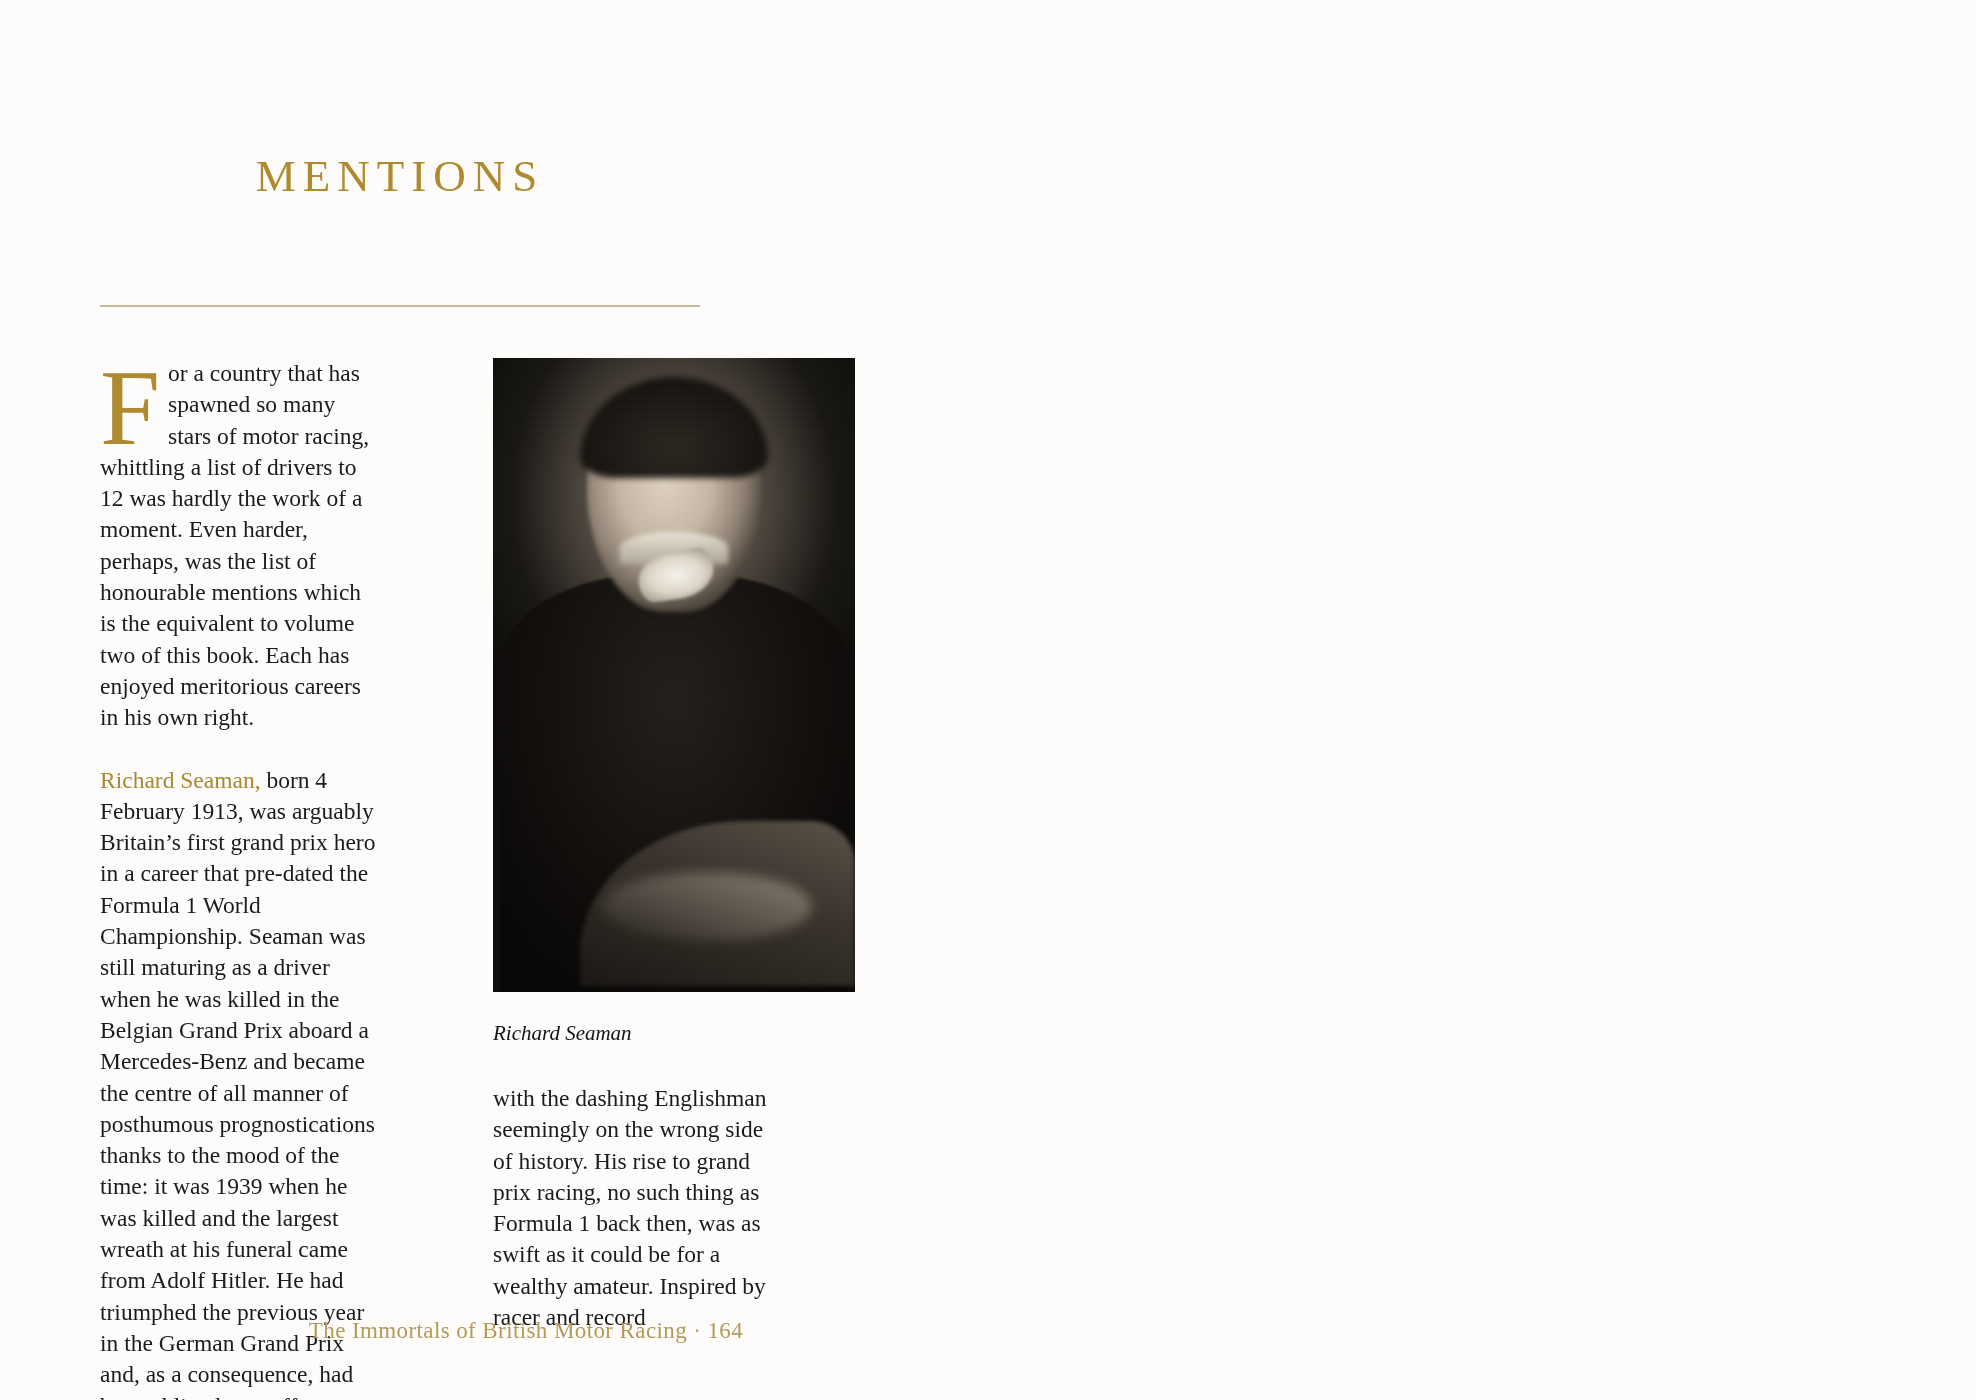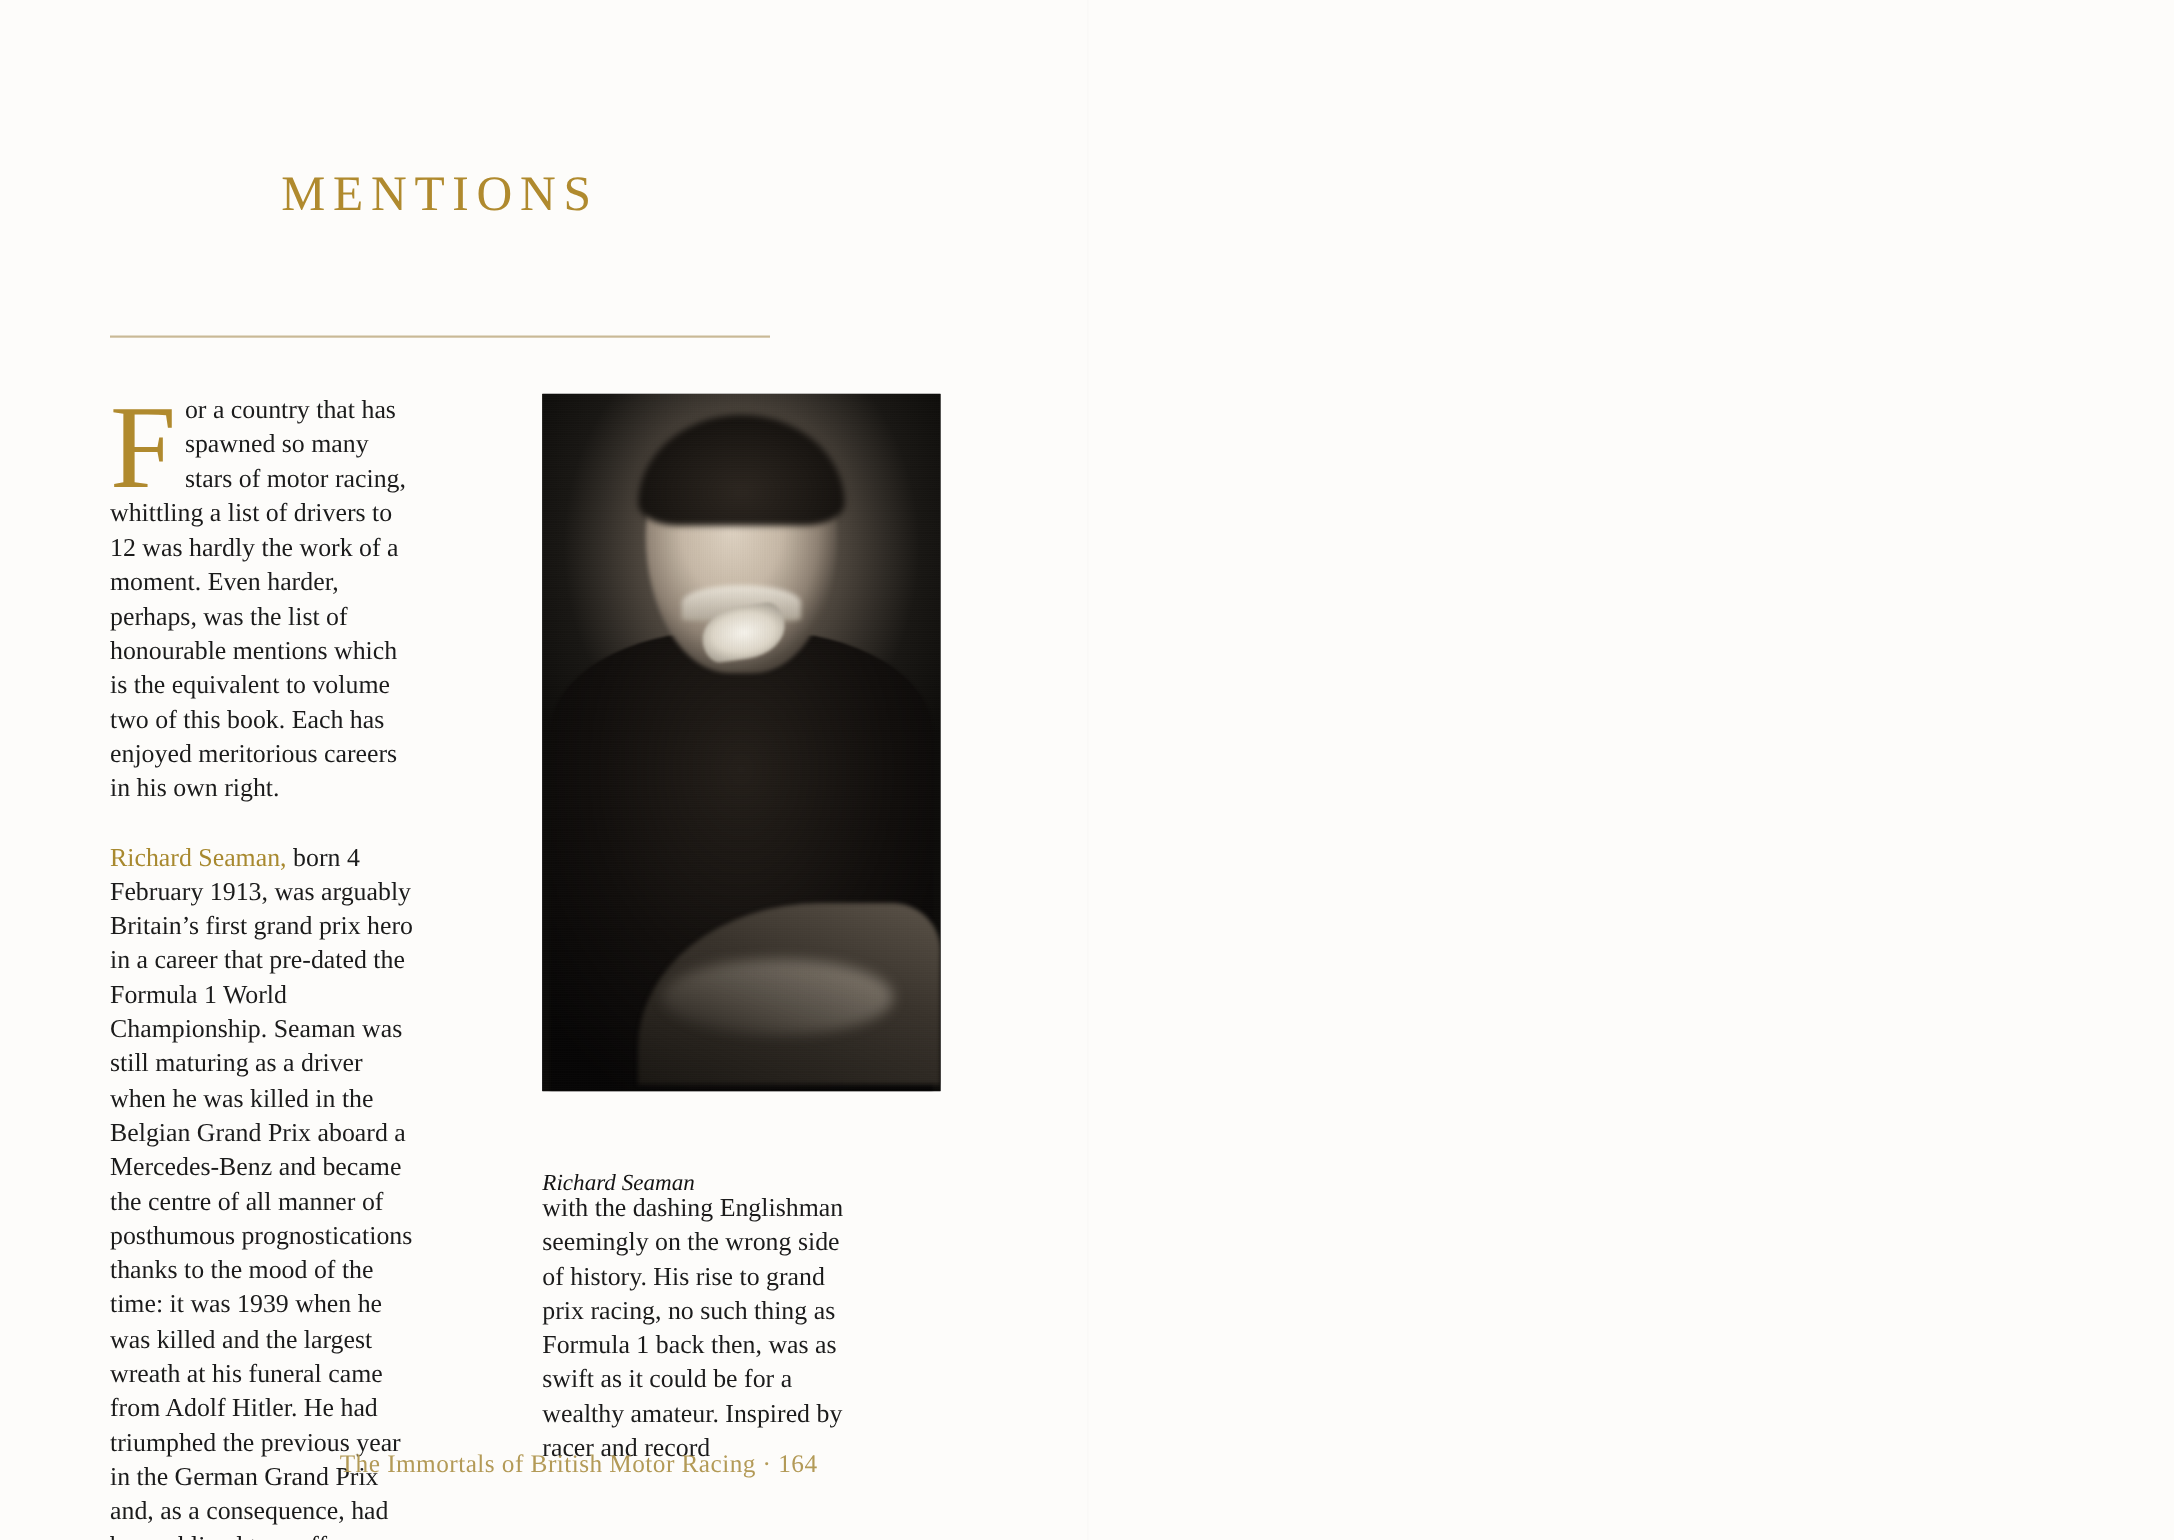--- a/index.html
+++ b/index.html
@@ -104,21 +104,21 @@
     top: 358px;
     width: 362px;
     height: 634px;
   }
   .photo-caption {
     position: absolute;
     font-style: italic;
     font-size: 21px;
     color: #141414;
   }
-  #caption-seaman { left: 493px; top: 1063px; }
+  #caption-seaman { left: 493px; top: 1021px; }
 
   
   .seaman-bg {
     position: absolute; inset: 0;
     background:
       radial-gradient(ellipse 62% 44% at 50% 22%, #8e8275 0%, #4a433b 42%, #191714 72%, #0d0c0a 100%),
       linear-gradient(180deg, #242019 0%, #100e0c 60%, #090807 100%);
   }
   .seaman-face {
     position: absolute;

